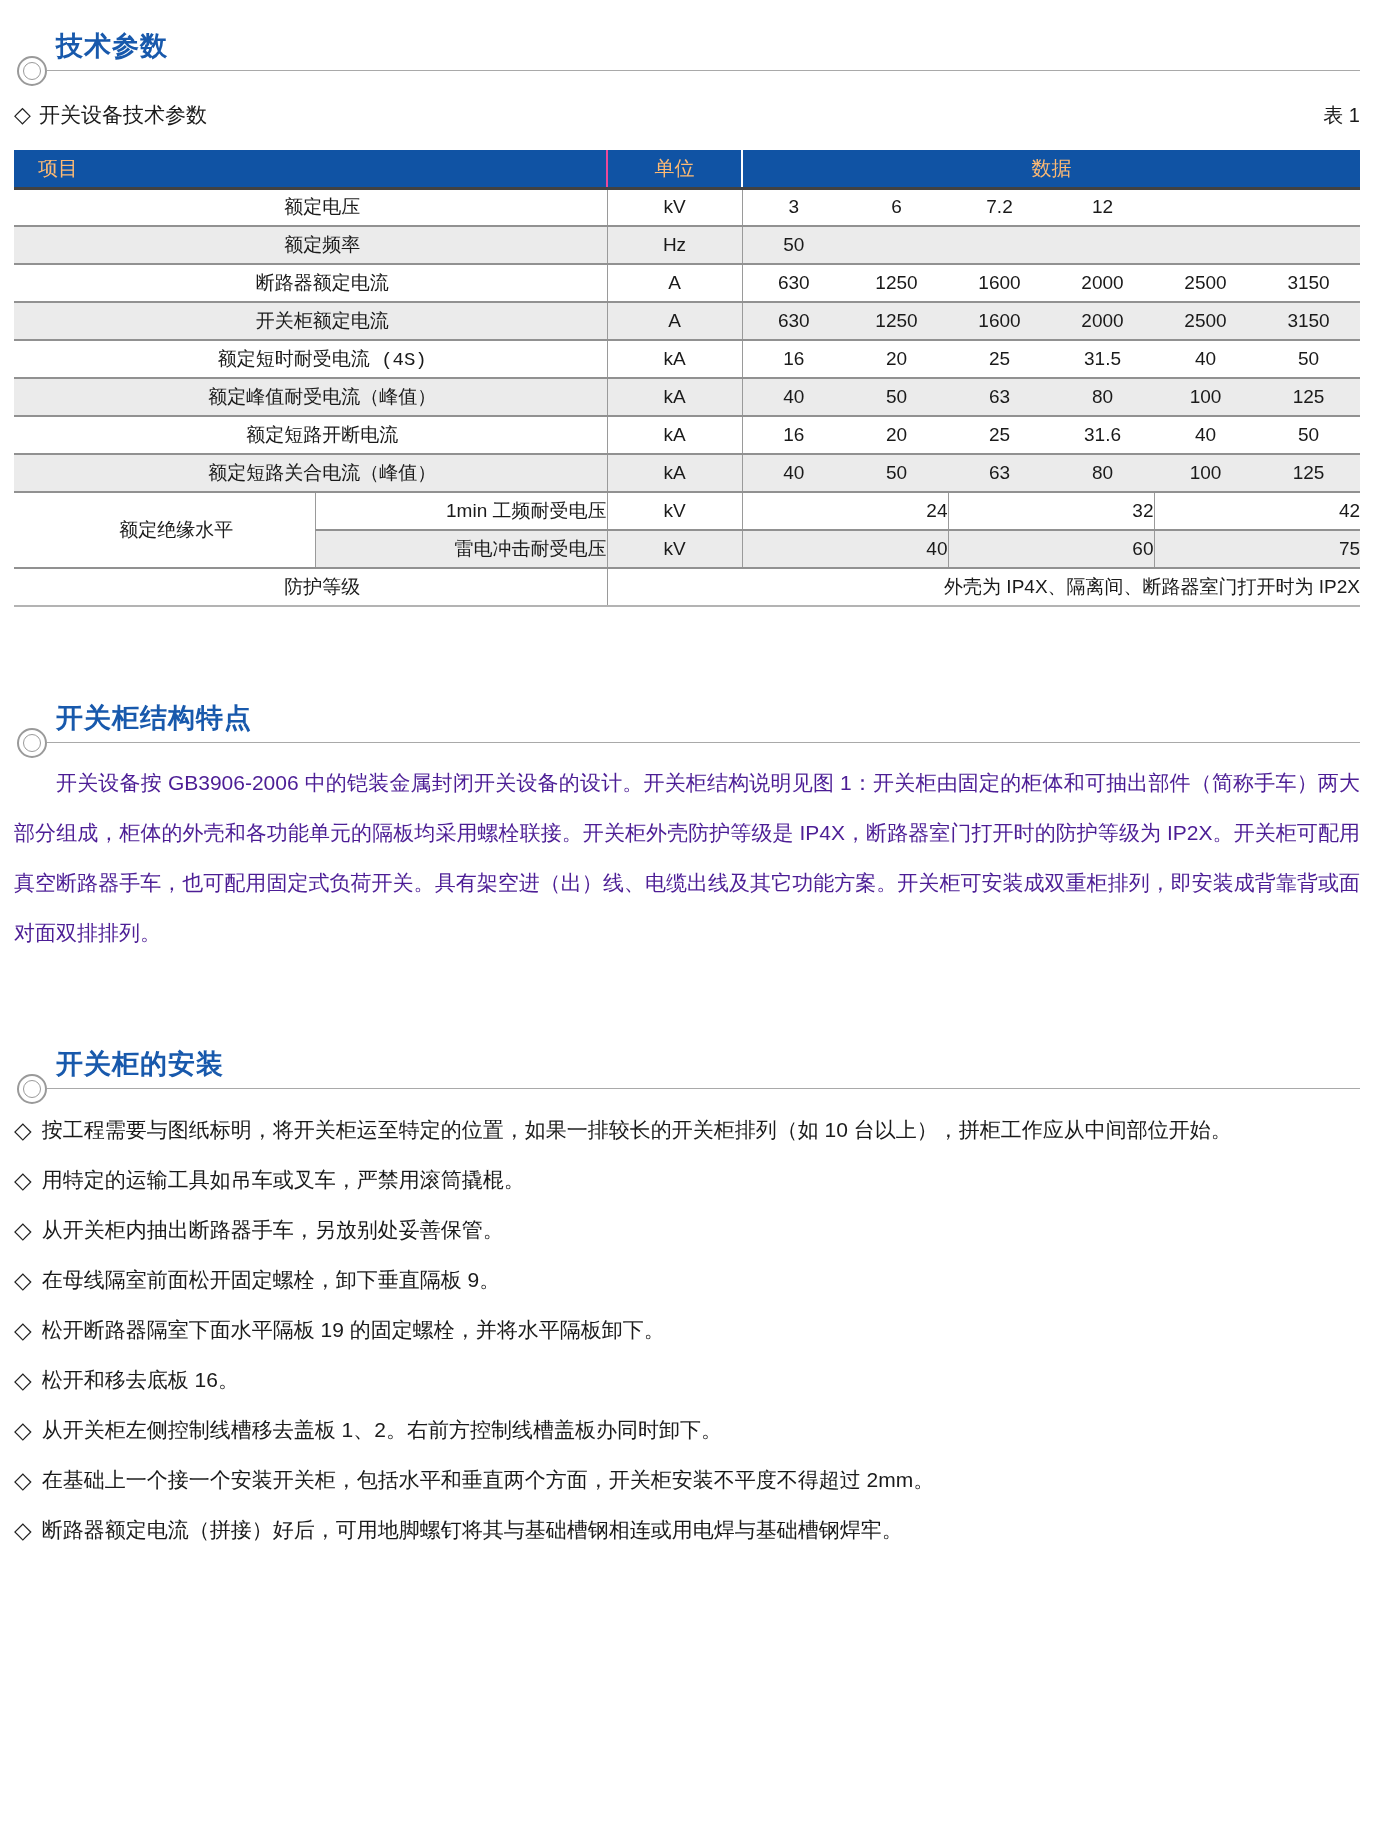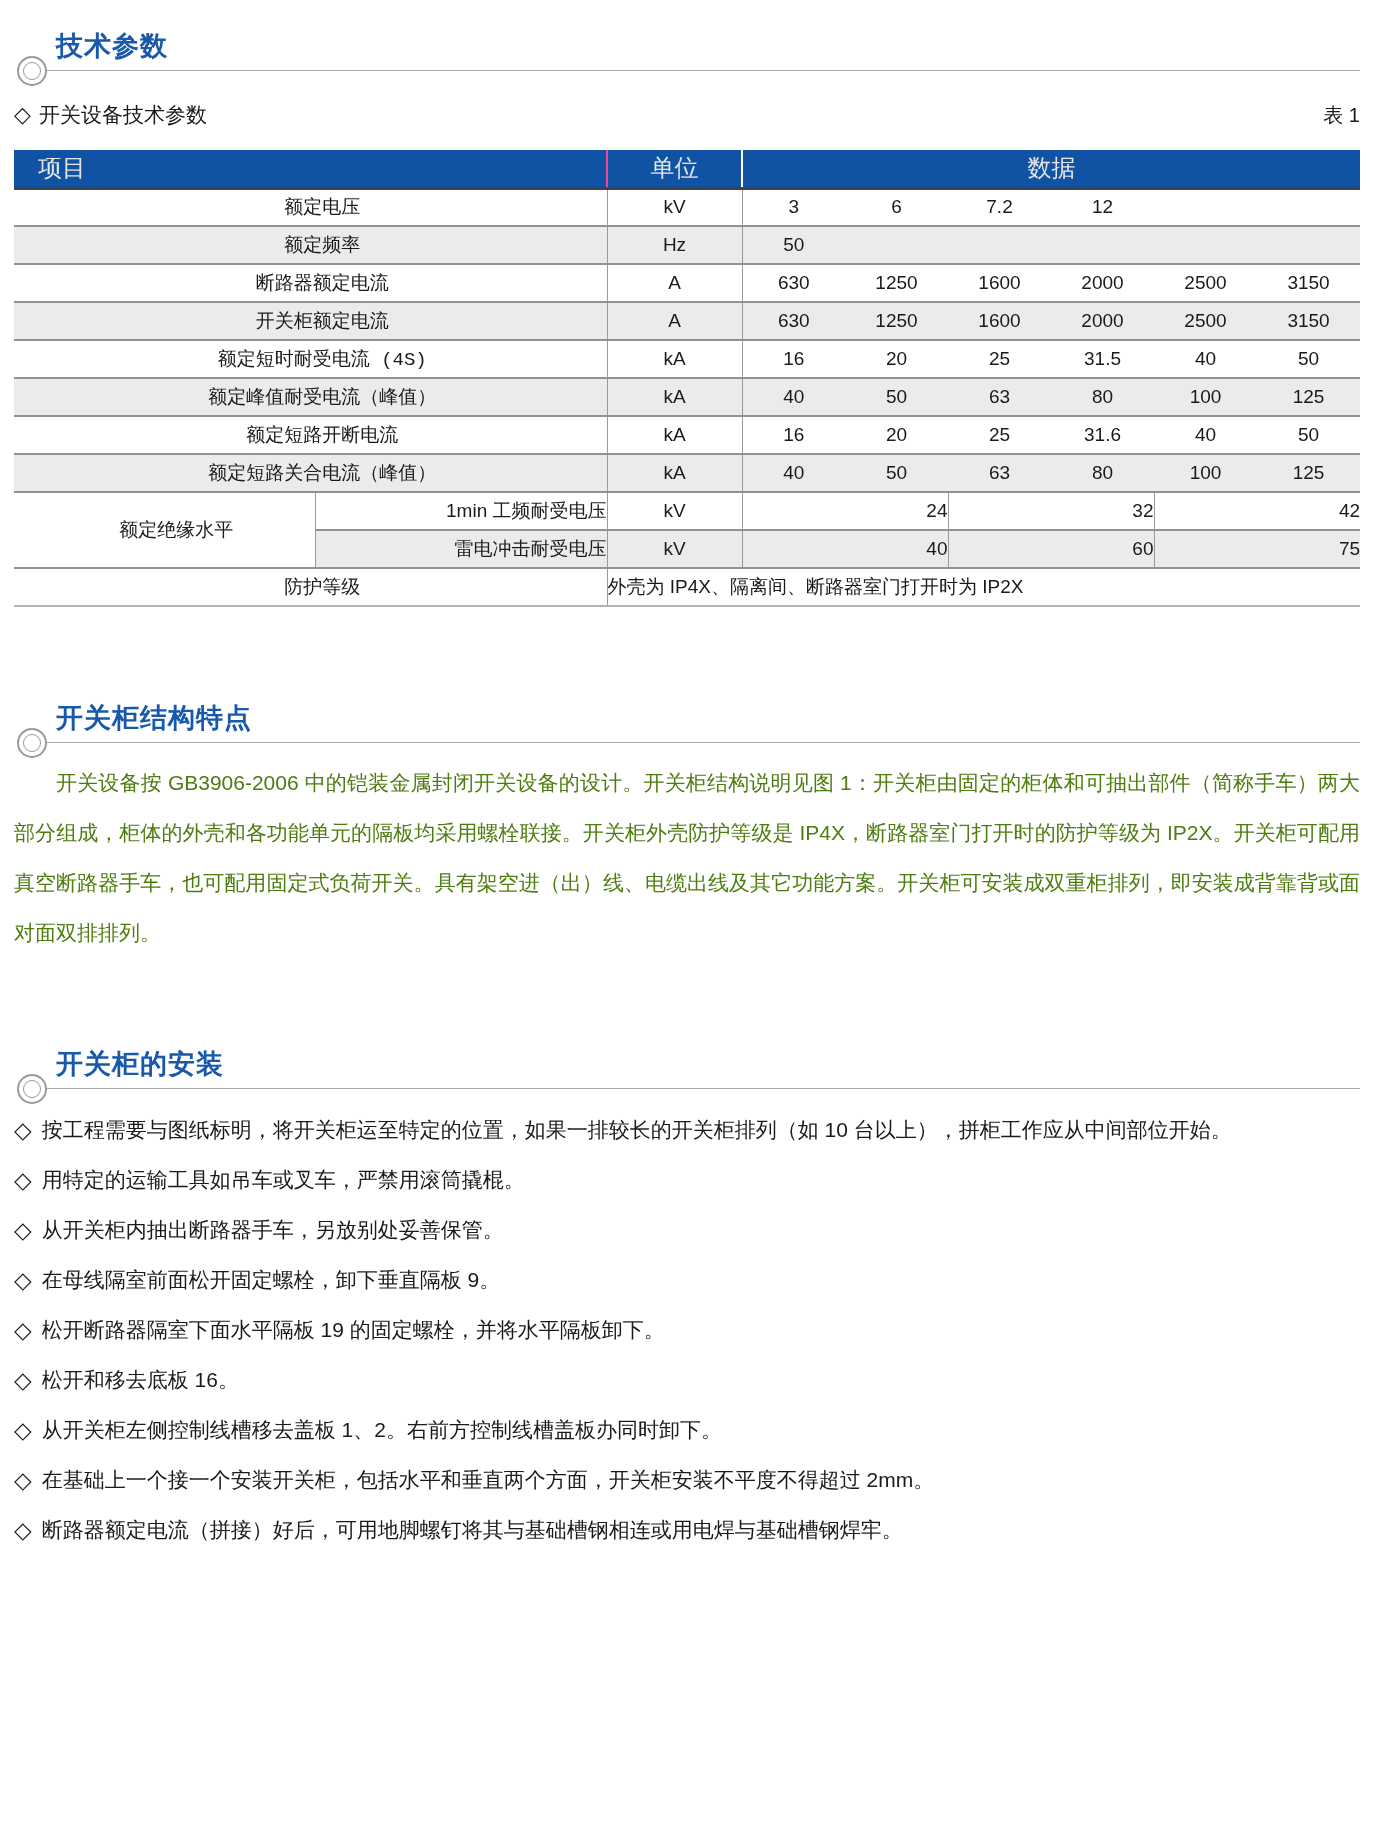--- a/index.html
+++ b/index.html
@@ -16,38 +16,38 @@
 
   
   .subtitle-row { position: absolute; left: 14px; top: 100px; width: 1346px; height: 30px; display: flex; justify-content: space-between; align-items: center; }
   .subtitle { font-size: 21px; display: flex; align-items: center; }
   .subtitle .diamond { font-size: 22px; margin-right: 8px; color: #222; }
   .table-label { font-size: 20px; }
 
   
   .tech-table { position: absolute; left: 14px; top: 150px; width: 1346px; border-collapse: collapse; table-layout: fixed; font-size: 19px; border-bottom: 2px solid #b3b3b3; }
   .tech-table th, .tech-table td { height: 38px; padding: 0; vertical-align: middle; font-weight: normal; }
-  .tech-table thead th { background: #1053a4; color: #e5e5e5; font-size: 24px; }
+  .tech-table thead th { background: #1053a4; color: #fdba74; font-size: 20px; }
   .tech-table thead tr { border-bottom: 3px solid #424242; }
   .tech-table thead th.h-item { text-align: left; padding-left: 24px; }
   .tech-table thead th.h-unit { border-left: 2px solid #ec4899; border-right: 2px solid #fff; text-align: center; }
   .tech-table thead th.h-data { text-align: center; }
   .tech-table tbody tr { border-top: 2px solid #919191; }
   .tech-table tbody tr:first-child { border-top: none; }
   .tech-table tbody tr.alt td { background: #ebebeb; }
   .tech-table td.lbl { text-align: center; padding-left: 24px; font-family: Liberation Mono, monospace; }
   .tech-table td.sublbl { text-align: right; padding-left: 24px; border-left: 1.5px solid #9a9a9a; }
   .tech-table td.unit { text-align: center; border-left: 1.5px solid #9a9a9a; border-right: 1.5px solid #9a9a9a; }
   .tech-table td.val { text-align: center; }
   .tech-table td.grp { text-align: right; }
   .tech-table td.grp + td.grp { border-left: 1.5px solid #9a9a9a; }
-  .tech-table td.prot-val { text-align: left; border-left: 1.5px solid #9a9a9a; }
-
-  
-  .paragraph { position: absolute; left: 14px; top: 758px; width: 1346px; font-size: 21px; line-height: 50px; text-indent: 2em; text-align: justify; color: #4d7c0f; }
+  .tech-table td.prot-val { text-align: right; border-left: 1.5px solid #9a9a9a; }
+
+  
+  .paragraph { position: absolute; left: 14px; top: 758px; width: 1346px; font-size: 21px; line-height: 50px; text-indent: 2em; text-align: justify; color: #4c1d95; }
 
   
   .bullets { position: absolute; left: 14px; top: 1105px; width: 1346px; }
   .bullet-item { min-height: 50px; display: flex; align-items: center; font-size: 21px; }
   .bullet-item .diamond { font-size: 23px; margin-right: 10px; color: #222; flex: 0 0 auto; }
 </style>
 </head>
 <body>
 
 <div class="page">

